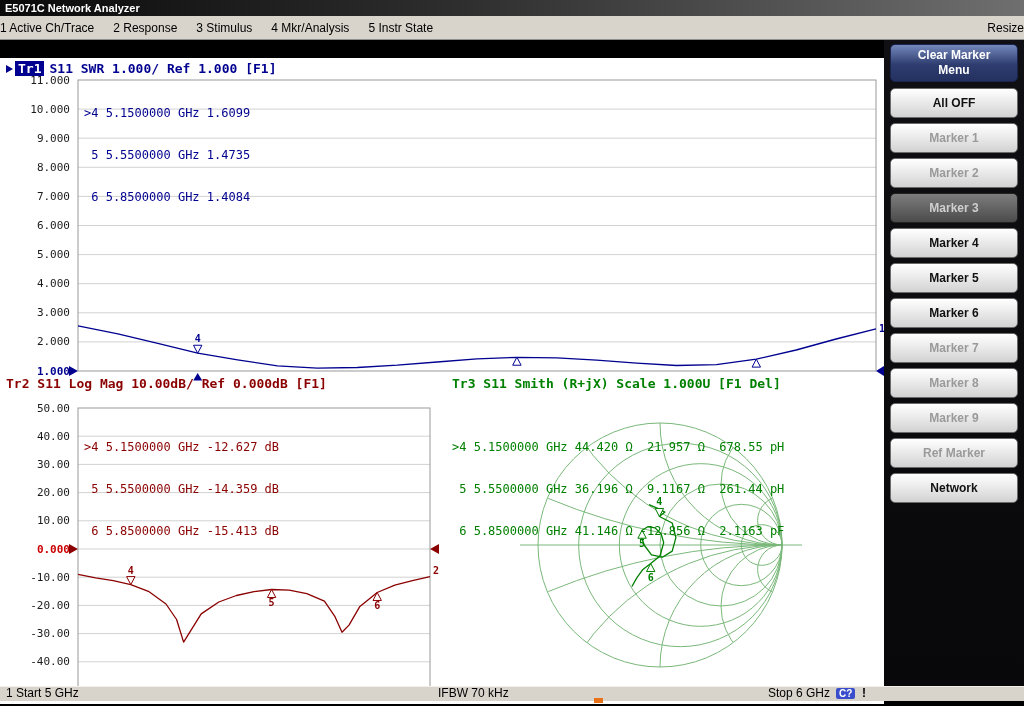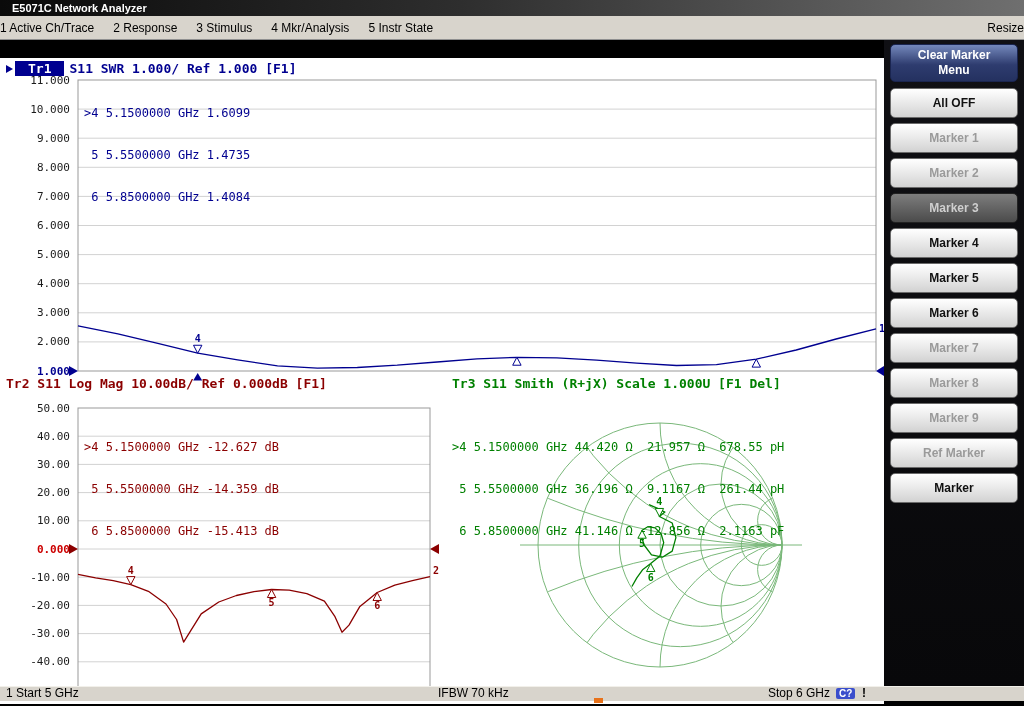--- a/index.html
+++ b/index.html
@@ -1,34 +1,34 @@
 <!DOCTYPE html>
 <html><head>
 <meta charset="utf-8">
 <style>
   html,body{margin:0;padding:0}
   body{width:1024px;height:706px;position:relative;background:#000;overflow:hidden;
        font-family:"Liberation Sans",sans-serif;}
   .titlebar{position:absolute;left:0;top:0;width:1024px;height:16px;box-sizing:border-box;
     background:linear-gradient(90deg,#0a0a0a 0%,#2e2e2e 45%,#6f6f6f 100%);
-    color:#fff;font-size:11px;font-weight:bold;line-height:16px;padding-left:12px;}
+    color:#fff;font-size:11px;font-weight:bold;line-height:16px;padding-left:5px;}
   .menubar{position:absolute;left:0;top:16px;width:1024px;height:24px;box-sizing:border-box;
     background:#d8d4cc;border-bottom:1px solid #8f8f8f;display:flex;align-items:center;
     font-size:12px;color:#000;padding:0 0;}
   .menubar .mi{margin-right:19px;white-space:nowrap;}
   .menubar .spacer{flex:1}
   .content{position:absolute;left:0;top:40px;width:884px;height:646px;background:#fff;margin-top:18px;}
   #plot{position:absolute;left:0;top:0;}
   svg text{font-family:"DejaVu Sans Mono",monospace;font-size:11px;}
   svg text.mlabel{font-size:10px;font-weight:bold;}
   .hdr{position:absolute;font-family:"DejaVu Sans Mono",monospace;font-size:13px;font-weight:bold;
        white-space:pre;display:flex;align-items:center;}
   .arrow-r{width:0;height:0;border-left:7px solid #000090;border-top:4px solid transparent;
        border-bottom:4px solid transparent;margin-right:2px;}
-  .badge{background:#000090;color:#fff;padding:0 13px;margin-right:5px;}
+  .badge{background:#000090;color:#fff;padding:0 3px;margin-right:5px;}
   .readout{position:absolute;font-family:"DejaVu Sans Mono",monospace;font-size:12px;
        line-height:14px;white-space:pre;}
   .sidebar{position:absolute;left:884px;top:40px;width:140px;height:646px;
        background:linear-gradient(180deg,#101014,#08080a);}
   .softkey{position:absolute;left:6px;width:128px;height:30px;box-sizing:border-box;
        border-radius:5px;border:1px solid #6a6a6a;
        background:linear-gradient(#ffffff,#e9e9e9 50%,#d2d2d2);
        font-size:12px;font-weight:bold;color:#111;
        display:flex;align-items:center;justify-content:center;text-align:center;}
   .softkey.disabled{color:#9a9a9a;}
@@ -205,21 +205,21 @@
   <div class="softkey disabled" style="top:83px">Marker 1</div>
   <div class="softkey disabled" style="top:118px">Marker 2</div>
   <div class="softkey active" style="top:153px">Marker 3</div>
   <div class="softkey" style="top:188px">Marker 4</div>
   <div class="softkey" style="top:223px">Marker 5</div>
   <div class="softkey" style="top:258px">Marker 6</div>
   <div class="softkey disabled" style="top:293px">Marker 7</div>
   <div class="softkey disabled" style="top:328px">Marker 8</div>
   <div class="softkey disabled" style="top:363px">Marker 9</div>
   <div class="softkey disabled" style="top:398px">Ref Marker</div>
-  <div class="softkey" style="top:433px">Marker</div>
+  <div class="softkey" style="top:433px">Network</div>
 </div>
 
 <div class="statusbar">
   <span style="left:6px">1 Start 5 GHz</span>
   <span style="left:438px">IFBW 70 kHz</span>
   <span style="left:768px">Stop 6 GHz</span>
   <span class="st-badge">C?</span>
   <span class="st-alert">!</span>
 </div>
 

